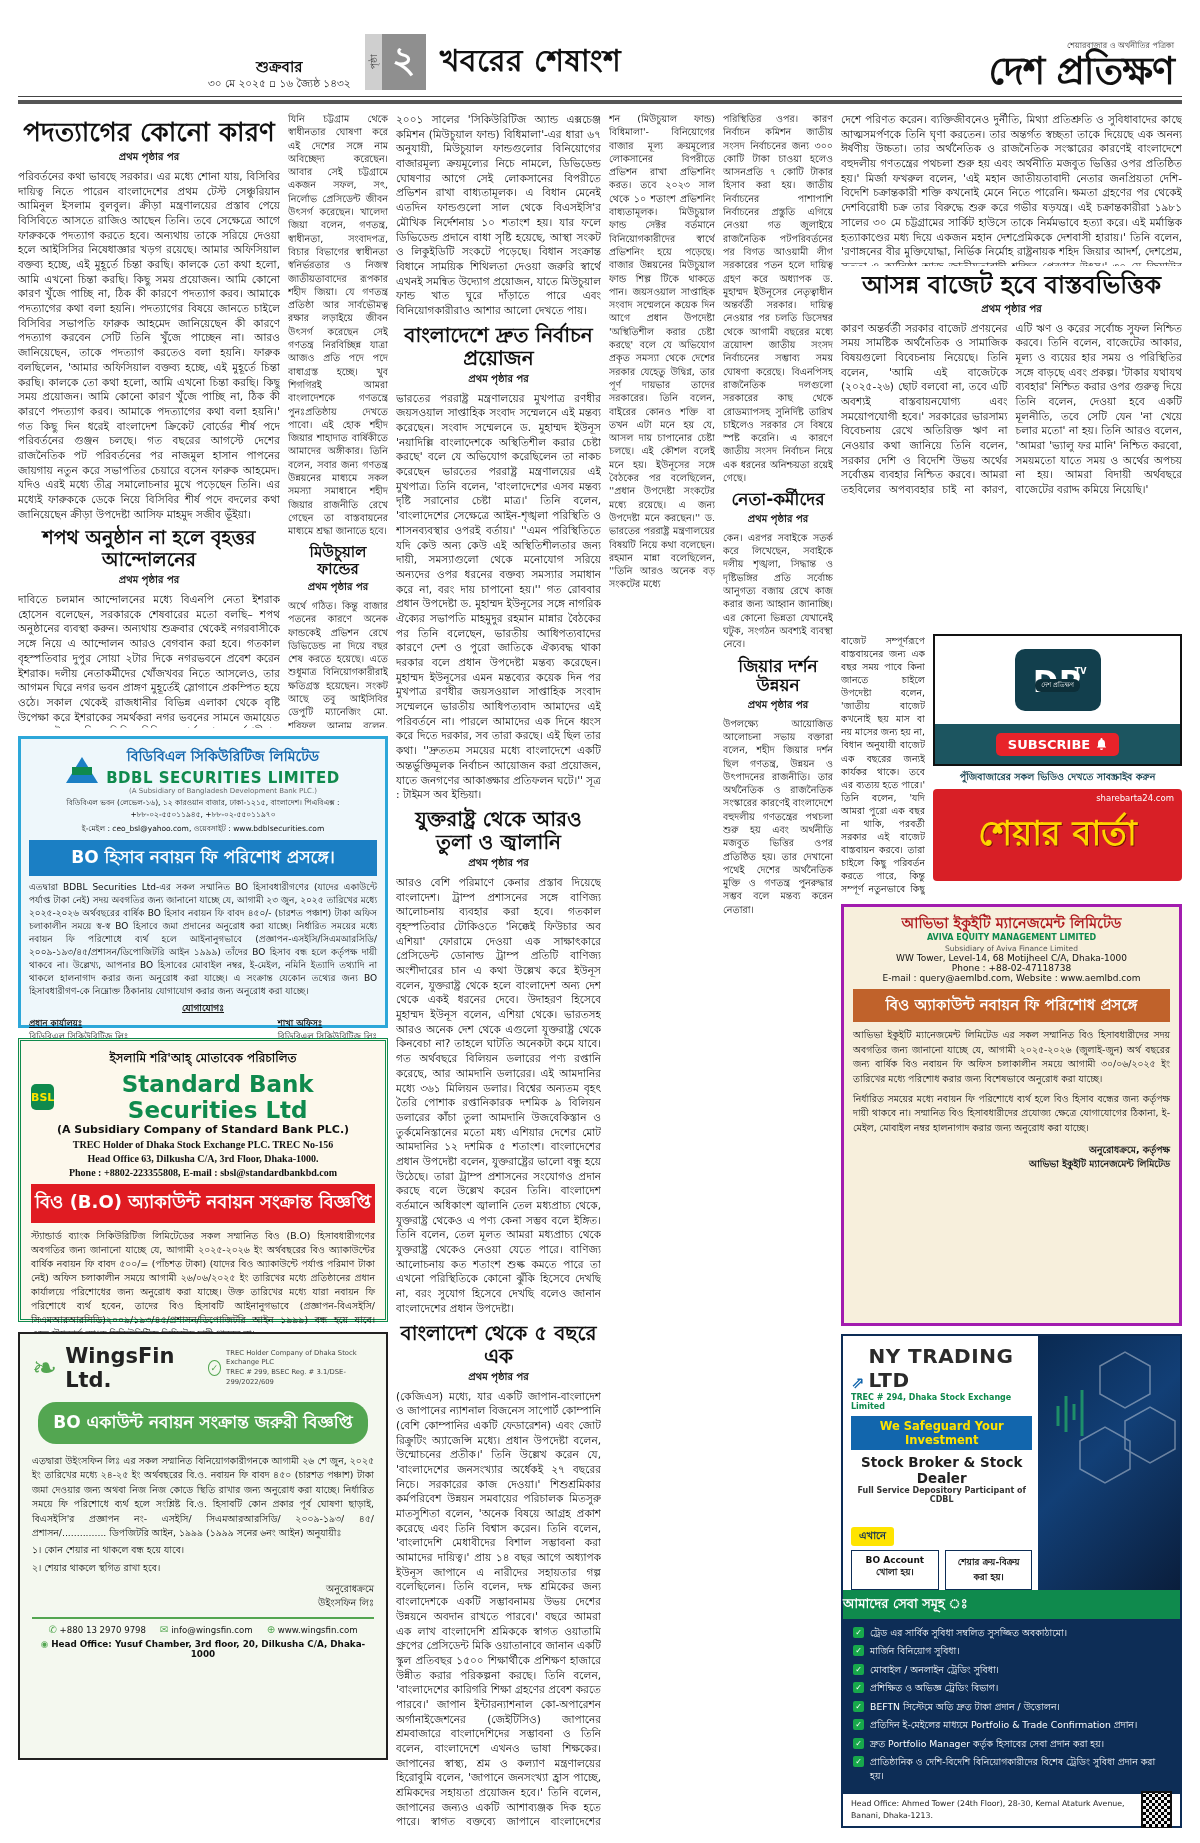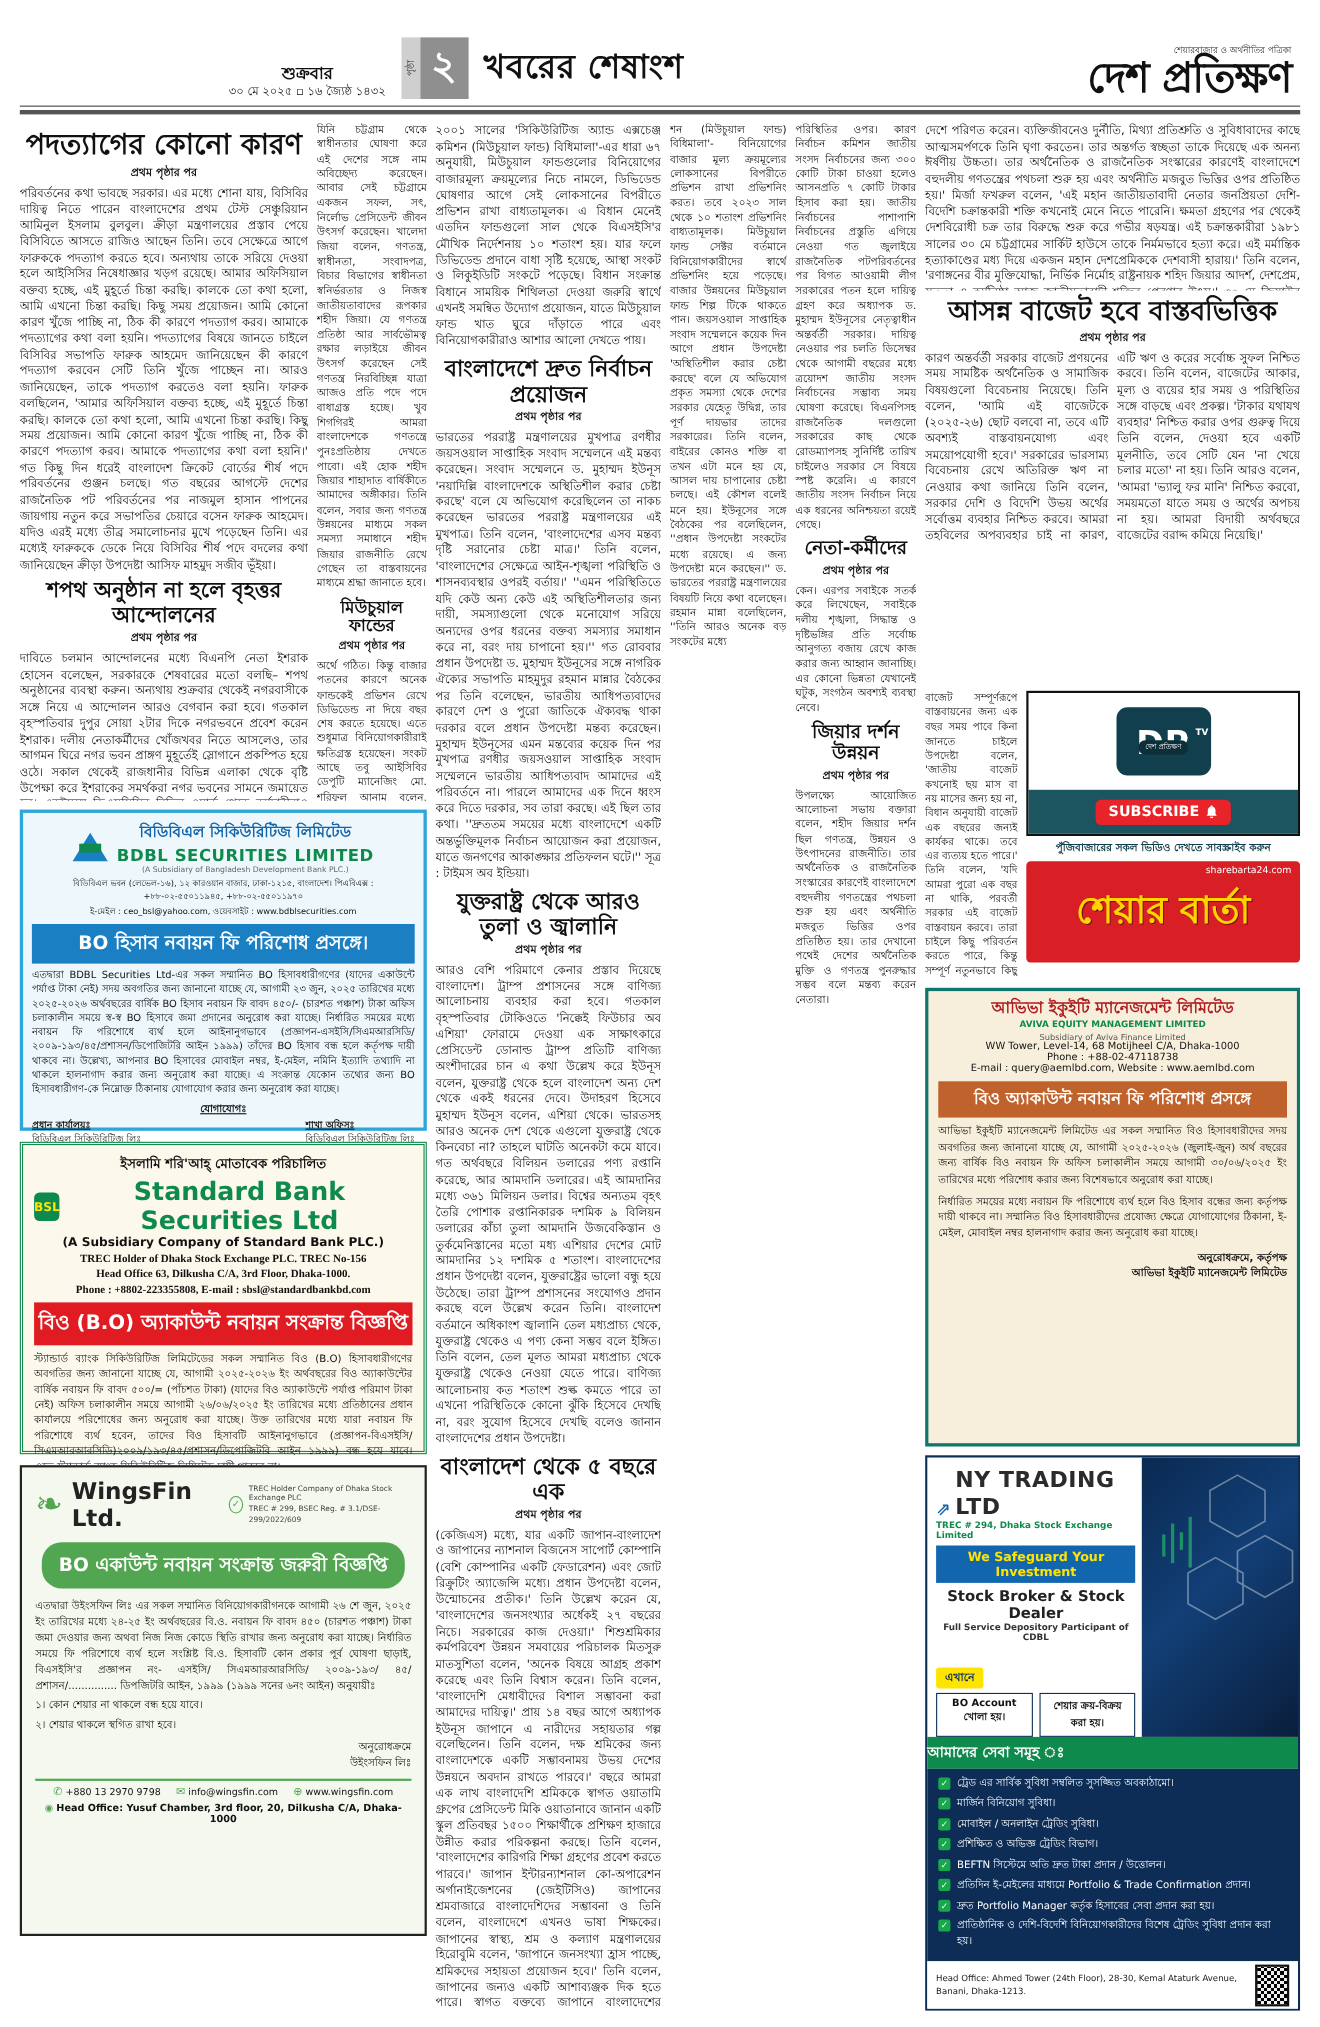--- a/index.html
+++ b/index.html
@@ -77,31 +77,31 @@
   .wf-divider{border-top:2px solid #53a651;margin:8px 0 5px 0;}
   .wf-foot{display:flex;gap:14px;font-size:8.6px;align-items:flex-end;justify-content:center;}
   .wf-foot .ic{color:#53a651;font-size:10px;}
   .wf-office{font-size:8.8px;text-align:center;margin-top:4px;}
   .wf-office b{font-weight:bold;}
   
   .ad-dptv{border:2px solid #111;background:#fff;height:132px;display:flex;flex-direction:column;}
   .dptv-top{flex:1;display:flex;align-items:center;justify-content:center;}
   .dptv-logo{background:#123f4d;border-radius:10px;width:86px;height:62px;display:flex;flex-direction:column;align-items:center;justify-content:center;color:#fff;}
   .dptv-logo .dp{font-size:30px;font-weight:bold;line-height:.9;letter-spacing:1px;}
-  .dptv-logo .tv{font-size:8px;align-self:flex-end;margin-right:2px;margin-top:-28px;font-weight:bold;}
+  .dptv-logo .tv{font-size:8px;align-self:flex-end;margin-right:14px;margin-top:-28px;font-weight:bold;}
   .dptv-logo .cap{font-size:6.5px;background:#0d2f39;padding:1px 6px;border-radius:6px;margin-top:3px;}
   .dptv-band{background:#1c5560;height:40px;display:flex;align-items:center;justify-content:center;}
   .dptv-sub{background:#e8232a;color:#fff;font-weight:bold;font-size:13px;border-radius:5px;padding:4px 12px;display:flex;align-items:center;gap:6px;}
   .dptv-caption{font-size:9.5px;font-weight:bold;color:#123f4d;text-align:center;margin:4px 0;}
   
   .ad-sb{background:#d81f26;height:92px;border-radius:4px;position:relative;display:flex;align-items:center;justify-content:center;}
   .sb-url{position:absolute;top:4px;right:8px;color:#fff;font-size:8.5px;}
   .sb-logo{color:#ffd400;font-size:34px;font-weight:bold;text-shadow:1px 1px 0 #7a0d0d;}
   
-  .ad-aviva{border:3px solid #0f766e;background:#f7efdc;height:432px;margin-top:8px;padding:7px 9px;}
+  .ad-aviva{border:3px solid #a21caf;background:#f7efdc;height:432px;margin-top:8px;padding:7px 9px;}
   .av-head{text-align:center;line-height:1.3;}
   .av-bn{color:#b01c20;font-weight:bold;font-size:14.5px;}
   .av-en{color:#0f8a4d;font-size:8px;font-weight:bold;}
   .av-sub{color:#555;font-size:7.5px;}
   .av-line{font-size:9px;text-align:center;}
   .av-banner{background:#c0622b;font-size:15px;padding:4px 0;margin:6px 0;}
   .av-body{font-size:9.3px;line-height:1.55;text-align:justify;}
   .av-sig{text-align:right;font-size:9.3px;font-weight:bold;margin-top:8px;line-height:1.5;}
   
   .ad-ny{border:2px solid #0d2d56;height:506px;margin-top:8px;display:flex;flex-direction:column;background:#fff;}
@@ -115,21 +115,21 @@
   .ny-fsd{font-size:8px;font-weight:bold;text-align:center;color:#333;}
   .ny-ekhane{display:inline-block;background:#ffe400;color:#0d2d56;font-weight:bold;font-size:10px;padding:1px 8px;border-radius:3px;margin-top:23px;}
   .ny-boxes{display:flex;gap:6px;margin-top:4px;}
   .ny-box{border:1.5px solid #0d2d56;background:#fff;font-size:9px;font-weight:bold;padding:4px 5px;text-align:center;flex:1;}
   .ny-photo{width:42%;background:linear-gradient(135deg,#0a2a52 0%,#123f76 45%,#0a1e3c 100%);position:relative;overflow:hidden;}
   .ny-photo svg{position:absolute;right:-10px;top:10px;opacity:.7;}
   .ny-svc-head{background:#0f8a4d;color:#fff;font-weight:bold;text-align:left;font-size:13px;padding:4px 0;}
   .ny-svcs{background:#0d2d56;color:#fff;flex:1;padding:7px 10px;}
   .ny-svc{display:flex;gap:6px;font-size:9.3px;line-height:1.45;margin-bottom:5px;align-items:flex-start;}
   .ny-check{flex:0 0 11px;height:11px;background:#17a84b;color:#fff;font-size:8px;line-height:11px;text-align:center;border-radius:2px;margin-top:1px;}
-  .ny-foot{background:#fff;display:flex;align-items:center;gap:8px;padding:4px 8px;height:43px;box-sizing:border-box;}
+  .ny-foot{background:#fff;display:flex;align-items:center;gap:8px;padding:4px 8px;height:32px;box-sizing:border-box;}
   .ny-foot .txt{font-size:7.8px;line-height:1.5;color:#222;}
   .qr{width:34px;height:34px;background:
       repeating-linear-gradient(0deg,#111 0 3px,#fff 3px 6px),
       repeating-linear-gradient(90deg,#111 0 3px,#fff 3px 6px);
       background-blend-mode:difference;border:2px solid #111;margin-left:auto;}
   
   .tri-logo{width:0;height:0;border-left:16px solid transparent;border-right:16px solid transparent;border-bottom:26px solid #1b7fc4;position:relative;}
   .tri-logo:after{content:"";position:absolute;left:-10px;top:10px;width:20px;height:8px;background:#0f8a4d;}
   .sb-icon{width:26px;height:26px;background:#0f8a4d;border-radius:5px;color:#ffe400;font-weight:bold;font-size:11px;display:flex;align-items:center;justify-content:center;}
   .wf-wing{color:#53a651;font-size:30px;line-height:1;}

